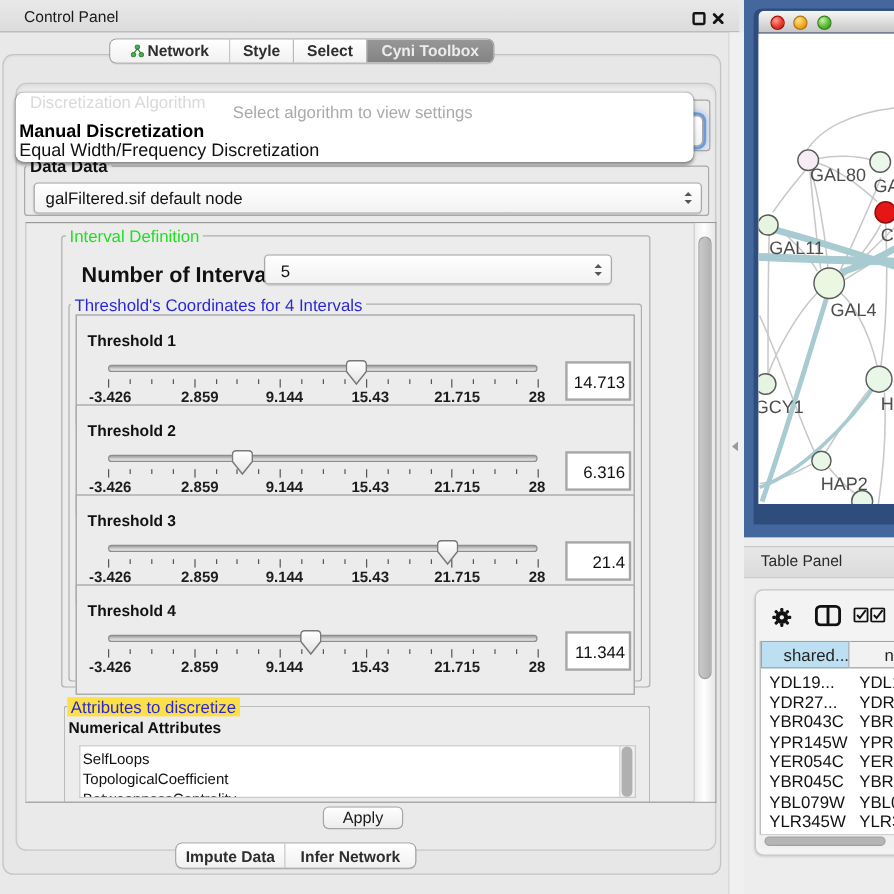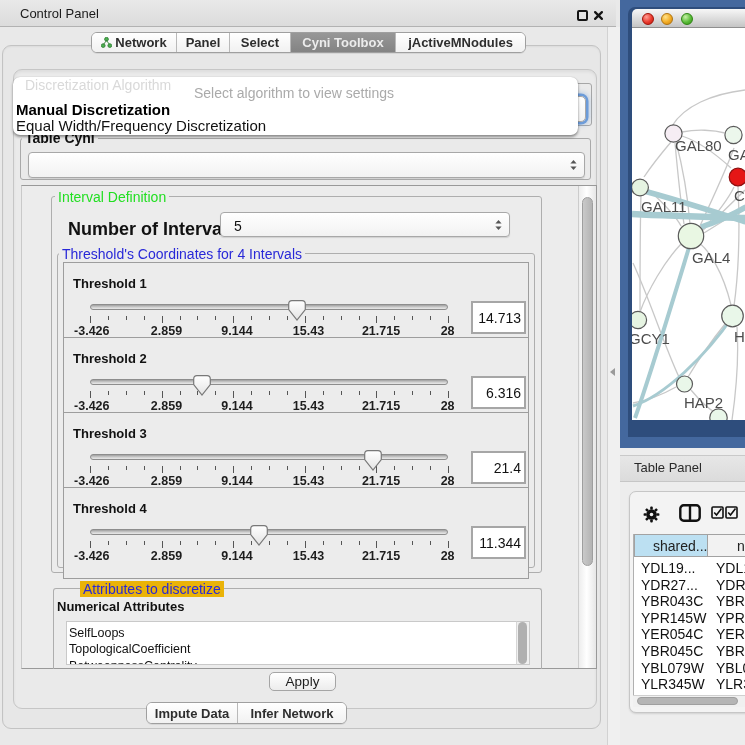--- a/index.html
+++ b/index.html
@@ -31,43 +31,43 @@
 <div class="abs" style="left:577px;top:10px;width:11px;height:11px;border:2px solid #141414;border-radius:2px;"></div>
 <svg class="abs" style="left:593px;top:10px;" width="11" height="11" viewBox="0 0 13 13">
     <path d="M2.5 2.5 L10.5 10.5 M10.5 2.5 L2.5 10.5" stroke="#141414" stroke-width="2.7" stroke-linecap="round"></path>
   </svg>
 
 <div class="abs" style="left:2px;top:45px;width:599px;height:684px;border-radius:9px;background:#e7e7e7;border:1px solid #c3c3c3;box-shadow:inset 0 1px 2px rgba(0,0,0,0.05);"></div>
 
 <div class="abs" style="left:13px;top:69px;width:584px;height:640px;border-radius:9px;background:#eaeaea;border:1px solid #c6c6c6;box-shadow:inset 0 2px 3px rgba(0,0,0,0.06);"></div>
 
 <div class="seg abs" style="left:91px;top:32px;height:21px;">
-  <div style="width:85px;"><svg width="11" height="11" viewBox="0 0 11 11" style="vertical-align:-1px;margin-right:3px;">
+  <div style="width:100px;"><svg width="11" height="11" viewBox="0 0 11 11" style="vertical-align:-1px;margin-right:3px;">
         <circle cx="5.5" cy="2.2" r="1.9" fill="#4caf50" stroke="#2e7d32" stroke-width="0.8"></circle>
         <circle cx="2.2" cy="8.6" r="1.9" fill="#4caf50" stroke="#2e7d32" stroke-width="0.8"></circle>
         <circle cx="8.8" cy="8.6" r="1.9" fill="#4caf50" stroke="#2e7d32" stroke-width="0.8"></circle>
         <path d="M5.5 3.5 L2.6 7.3 M5.5 3.5 L8.4 7.3" stroke="#2e7d32" stroke-width="0.9"></path>
       </svg>Network</div>
-  <div style="width:53px;">Panel</div>
+  <div style="width:53px;">Style</div>
   <div style="width:61px;">Select</div>
   <div class="sel" style="width:105px;">Cyni Toolbox</div>
-  <div style="width:129px;">jActiveMNodules</div>
 </div>
 
 <div class="abs" style="left:22px;top:83px;width:570px;height:43px;border:1px solid #a6a6a6;border-radius:3px;"></div>
 <div class="abs combo" style="left:560px;top:96px;width:26px;height:26px;border-radius:5px;box-shadow:0 0 0 2.5px rgba(100,150,215,0.9),0 0 5px 3px rgba(100,150,215,0.45);">
   <svg class="ar" viewBox="0 0 7 10">
       <path d="M3.5 0 L6.6 3.4 H0.4 Z" fill="#666"></path>
       <path d="M3.5 10 L6.6 6.6 H0.4 Z" fill="#666"></path>
     </svg>
 </div>
 
 <div class="abs" style="left:20px;top:138px;width:571px;height:42px;border:1px solid #a9a9a9;border-radius:3px;"></div>
-<span class="abs chip" style="left:22px;top:132px;font-size:14px;font-weight:bold;color:#111;">Table Cyni</span>
+<span class="abs chip" style="left:22px;top:132px;font-size:14px;font-weight:bold;color:#111;">Data Data</span>
 <div class="abs combo" style="left:28px;top:152px;width:557px;height:26px;">
+  <span style="position:absolute;left:9px;top:3.5px;font-size:14px;color:#111;">galFiltered.sif default node</span>
   <svg class="ar" viewBox="0 0 7 10">
       <path d="M3.5 0 L6.6 3.4 H0.4 Z" fill="#555"></path>
       <path d="M3.5 10 L6.6 6.6 H0.4 Z" fill="#555"></path>
     </svg>
 </div>
 
 <div class="abs" style="left:21px;top:185px;width:576px;height:484px;background:#ececec;border:1px solid #999;border-left-color:#c9c9c9;"></div>
 
 <div class="abs" style="left:578px;top:186px;width:18px;height:482px;background:linear-gradient(90deg,#ededed,#ffffff 45%,#e6e6e6);border-left:1px solid #cccccc;"></div>
 <div class="abs" style="left:582px;top:197px;width:11px;height:369px;background:linear-gradient(90deg,#c9c9c9,#b3b3b3);border:1px solid #9e9e9e;border-radius:6px;"></div>
@@ -248,21 +248,21 @@
             <stop offset="1" stop-color="#e3e3e3"></stop>
           </linearGradient>
         </defs>
         <path d="M4,0.7 H14 Q17.3,0.7 17.3,4 V9.5 L9,20 L0.7,9.5 V4 Q0.7,0.7 4,0.7 Z" fill="url(#tg3)" stroke="#787878" stroke-width="1.2"></path>
       </svg>
       <div class="valbox">11.344</div>
     </div>
   </div>
 
 <div class="abs" style="left:53px;top:588px;width:489px;height:81px;border:1px solid #aeaeae;border-bottom:none;border-radius:3px 3px 0 0;"></div>
-<span class="abs" style="left:56px;top:581px;font-size:14px;color:#2828d8;background:#eab308;padding:0 3px;margin-left:24px;">Attributes to discretize</span>
+<span class="abs" style="left:56px;top:581px;font-size:14px;color:#2828d8;background:#fde047;padding:0 3px;">Attributes to discretize</span>
 <span class="abs bold13" style="left:57px;top:599px;">Numerical Attributes</span>
 
 <div class="abs" style="left:66px;top:621px;width:450px;height:44px;background:#fff;border:1px solid #c9c9c9;border-right:none;overflow:hidden;">
   <span style="position:absolute;left:2px;top:4px;font-size:12.5px;color:#111;">SelfLoops</span>
   <span style="position:absolute;left:2px;top:20px;font-size:12.5px;color:#111;">TopologicalCoefficient</span>
   <span style="position:absolute;left:2px;top:36.5px;font-size:12.5px;color:#111;">BetweennessCentrality</span>
 </div>
 <div class="abs" style="left:516px;top:621px;width:14px;height:44px;background:#f0f0f0;border:1px solid #c9c9c9;border-left-color:#d6d6d6;"></div>
 <div class="abs" style="left:518px;top:622px;width:9px;height:42px;background:#b0b0b0;border-radius:5px;"></div>
 

